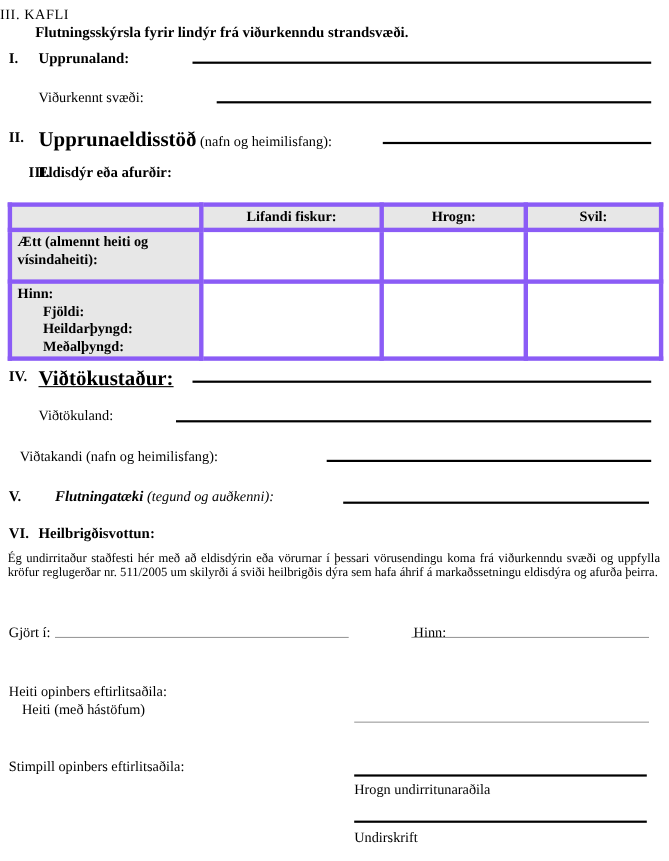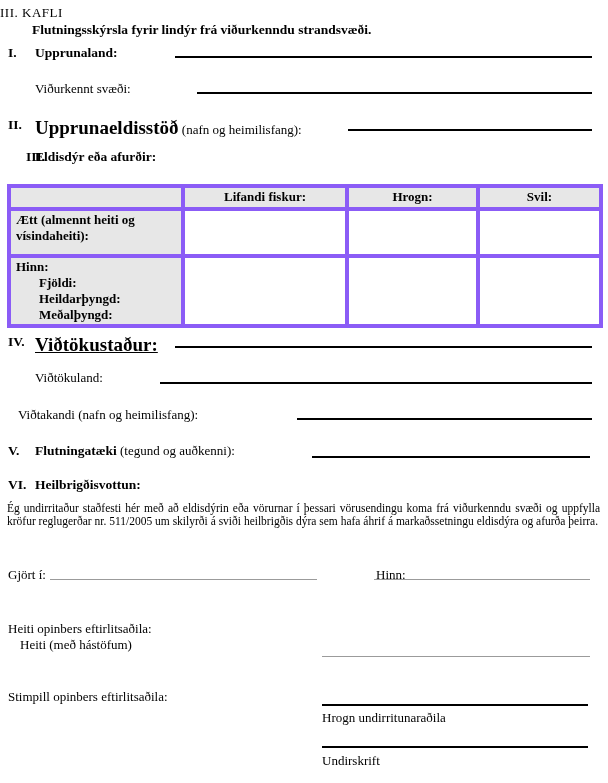--- a/index.html
+++ b/index.html
@@ -112,21 +112,21 @@
   <span class="abs b" style="left:35px;top:334px;font-size:19px;text-decoration:underline;">Viðtökustaður:</span>
   <div class="abs rule" style="left:175px;top:346px;width:417px;"></div>
 
   <span class="abs" style="left:35px;top:370px;">Viðtökuland:</span>
   <div class="abs rule" style="left:160px;top:382px;width:432px;"></div>
 
   <span class="abs" style="left:18px;top:407px;">Viðtakandi (nafn og heimilisfang):</span>
   <div class="abs rule" style="left:297px;top:418px;width:295px;"></div>
 
   <span class="abs b" style="left:8px;top:443px;font-size:13.5px;">V.</span>
-  <div class="abs" style="left:35px;top:443px;">
+  <div class="abs" style="left:50px;top:443px;font-style:italic;">
     <span class="b" style="font-size:13.5px;">Flutningatæki</span>
     <span class="suffix">(tegund og auðkenni):</span>
   </div>
   <div class="abs rule" style="left:312px;top:456px;width:278px;"></div>
 
   <span class="abs b" style="left:8px;top:477px;font-size:13.5px;">VI.</span>
   <span class="abs b" style="left:35px;top:477px;font-size:13.5px;">Heilbrigðisvottun:</span>
 
   <div class="abs para" style="left:7px;top:502px;width:593px;">Ég undirritaður staðfesti hér með að eldisdýrin eða vörurnar í þessari vörusendingu koma frá viðurkenndu svæði og uppfylla kröfur reglugerðar nr. 511/2005 um skilyrði á sviði heilbrigðis dýra sem hafa áhrif á markaðssetningu eldisdýra og afurða þeirra.</div>
 

